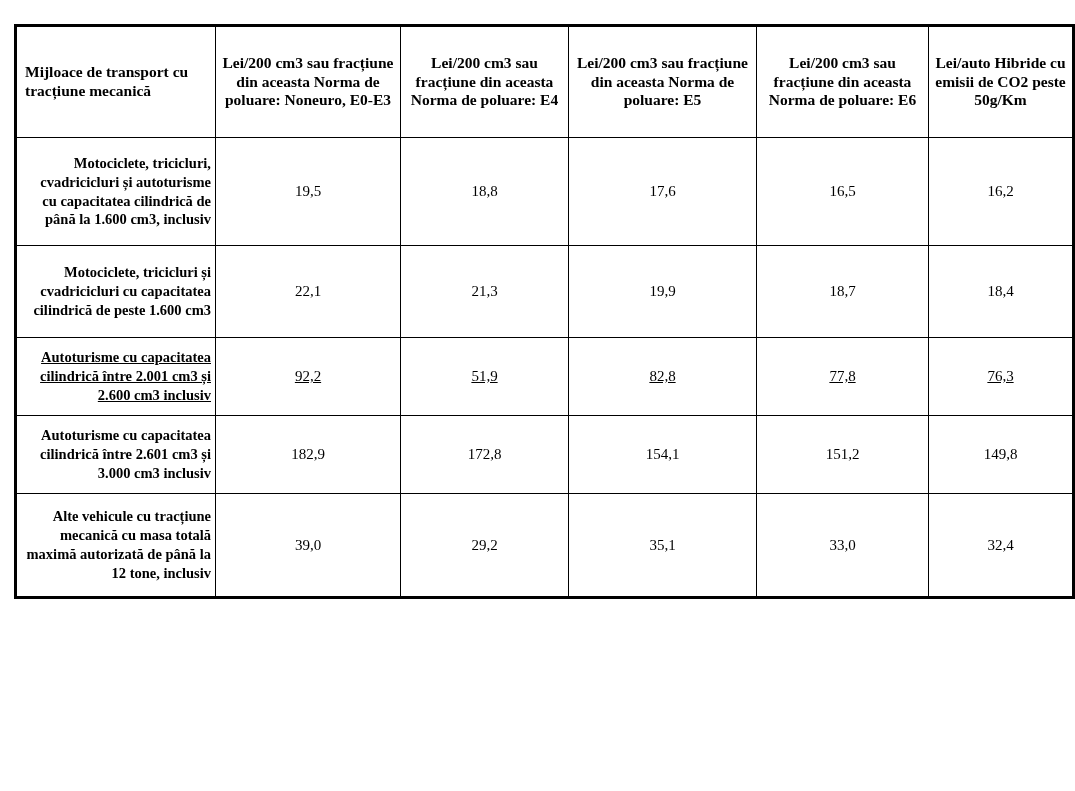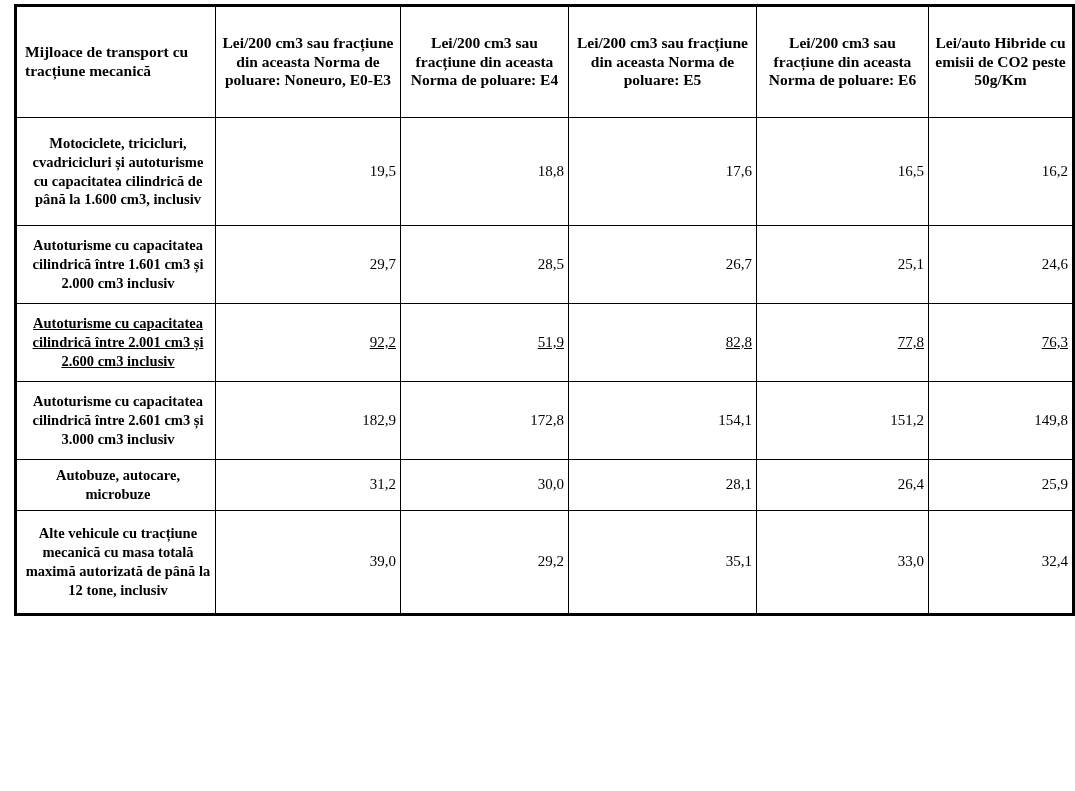--- a/index.html
+++ b/index.html
@@ -11,21 +11,21 @@
     width: 1075px;
     height: 791px;
     font-family: "Liberation Serif", serif;
     color: #000000;
   }
   .page {
     width: 870px;
     height: 791px;
     position: relative;
     box-sizing: border-box;
-    padding: 4px 10px 8px 14px;
+    padding: 24px 10px 8px 14px;
   }
   table.tax-table {
     border-collapse: collapse;
     table-layout: fixed;
     width: 1050px;
     border: 3px solid #000000;
   }
   table.tax-table th,
   table.tax-table td {
     border: 1px solid #000000;
@@ -46,27 +46,27 @@
   }
   thead th.first-col {
     text-align: left;
     padding-left: 8px;
     padding-right: 4px;
   }
   tbody td.cat {
     font-weight: bold;
     font-size: 14.5px;
     line-height: 1.30;
-    text-align: center;
+    text-align: right;
     padding: 6px 4px 6px 8px;
   }
   tbody td.val {
     font-weight: normal;
     font-size: 15px;
-    text-align: right;
+    text-align: center;
     padding: 6px 4px;
   }
   tbody tr.r1 { height: 108px; }
   tbody tr.r2 { height: 92px; }
   tbody tr.r3 { height: 78px; }
   tbody tr.r4 { height: 78px; text-decoration: underline; }
   tbody tr.r5 { height: 78px; }
   tbody tr.r6 { height: 70px; }
   tbody tr.r7 { height: 42px; }
   tbody tr.r8 { height: 104px; }
@@ -105,52 +105,44 @@
     </thead>
     <tbody>
       <tr class="r1">
         <td class="cat">Motociclete, tricicluri, cvadricicluri și autoturisme cu capacitatea cilindrică de până la 1.600 cm3, inclusiv</td>
         <td class="val">19,5</td>
         <td class="val">18,8</td>
         <td class="val">17,6</td>
         <td class="val">16,5</td>
         <td class="val">16,2</td>
       </tr>
-      <tr class="r3">
-        <td class="cat">Autoturisme cu capacitatea cilindrică între 1.601 cm3 și 2.000 cm3 inclusiv</td>
-        <td class="val">29,7</td>
-        <td class="val">28,5</td>
-        <td class="val">26,7</td>
-        <td class="val">25,1</td>
-        <td class="val">24,6</td>
+      <tr class="r2">
+        <td class="cat">Motociclete, tricicluri  și cvadricicluri cu capacitatea cilindrică de peste 1.600 cm3</td>
+        <td class="val">22,1</td>
+        <td class="val">21,3</td>
+        <td class="val">19,9</td>
+        <td class="val">18,7</td>
+        <td class="val">18,4</td>
       </tr>
       <tr class="r4">
         <td class="cat">Autoturisme cu capacitatea cilindrică între 2.001 cm3 și 2.600 cm3 inclusiv</td>
         <td class="val">92,2</td>
         <td class="val">51,9</td>
         <td class="val">82,8</td>
         <td class="val">77,8</td>
         <td class="val">76,3</td>
       </tr>
       <tr class="r5">
         <td class="cat">Autoturisme cu capacitatea cilindrică între 2.601 cm3 și 3.000 cm3 inclusiv</td>
         <td class="val">182,9</td>
         <td class="val">172,8</td>
         <td class="val">154,1</td>
         <td class="val">151,2</td>
         <td class="val">149,8</td>
       </tr>
-      <tr class="r7">
-        <td class="cat">Autobuze, autocare, microbuze</td>
-        <td class="val">31,2</td>
-        <td class="val">30,0</td>
-        <td class="val">28,1</td>
-        <td class="val">26,4</td>
-        <td class="val">25,9</td>
-      </tr>
       <tr class="r8">
         <td class="cat">Alte vehicule cu tracțiune mecanică cu masa totală maximă autorizată de până la 12 tone, inclusiv</td>
         <td class="val">39,0</td>
         <td class="val">29,2</td>
         <td class="val">35,1</td>
         <td class="val">33,0</td>
         <td class="val">32,4</td>
       </tr>
     </tbody>
   </table>

